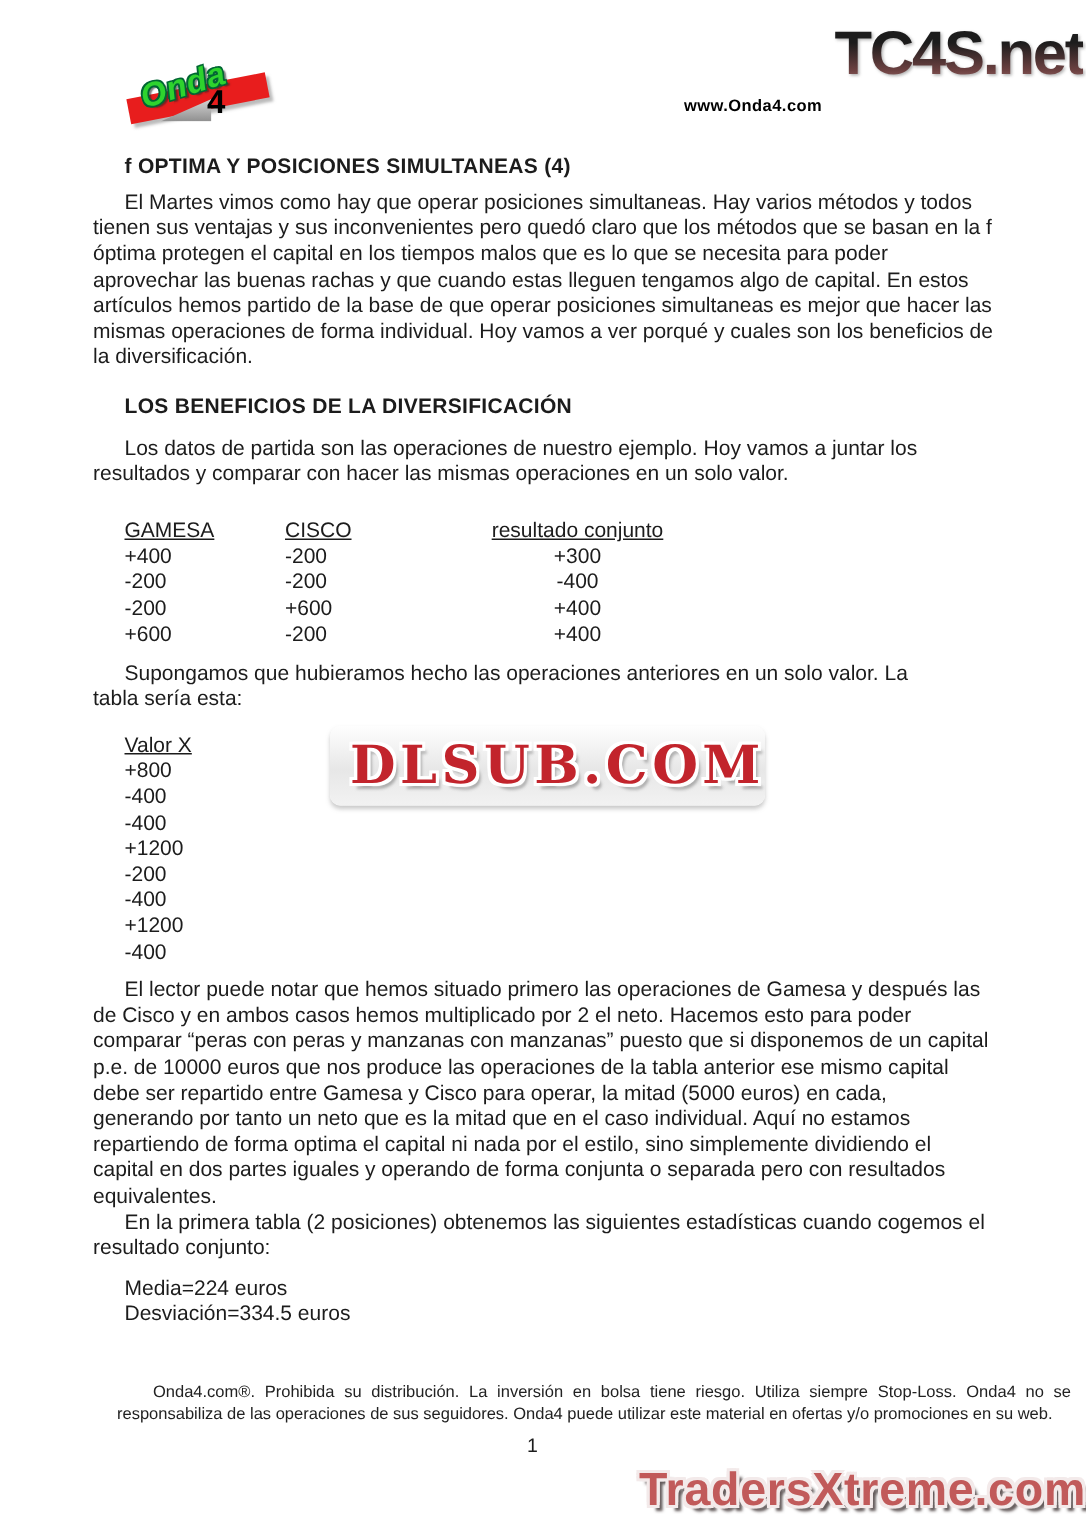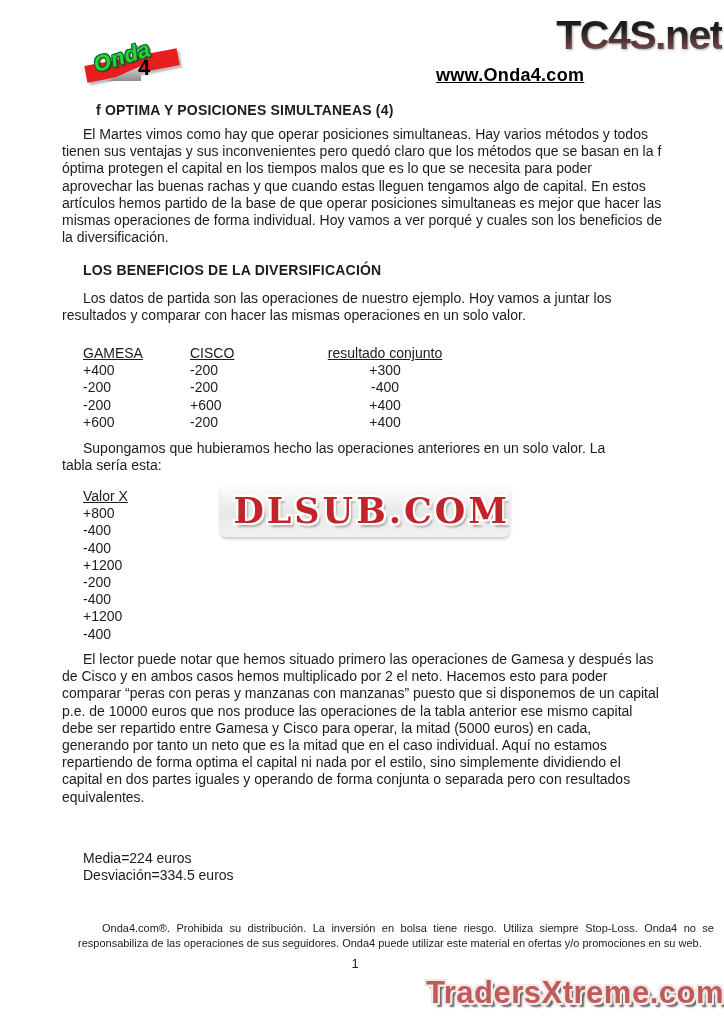--- a/index.html
+++ b/index.html
@@ -19,26 +19,25 @@
     font-weight: bold;
     font-size: 41px;
     letter-spacing: -1.5px;
     background: linear-gradient(#1c1c1c 35%, #6e4242 75%, #a88080 100%);
     -webkit-background-clip: text;
     background-clip: text;
     color: transparent;
     filter: drop-shadow(1px 1px 1px rgba(80,80,80,0.45));
   }
   .www-url {
-    left: 436px; top: 65px;
-    font-weight: bold;
-    font-size: 18px;
+    left: 456px; top: 65px;
+    font-weight: bold;
+    font-size: 11px;
     letter-spacing: 0.3px;
     color: #000;
-    text-decoration: underline;
   }
   .onda-logo { left: 85px; top: 40px; width: 94px; height: 52px; }
   .onda-banner {
     position: absolute; left: 0px; top: 17px;
     width: 94px; height: 17px;
     background: #e81d1d;
     transform: rotate(-11deg);
     box-shadow: 2px 3px 2px rgba(120,120,120,0.5);
   }
   .onda-word {
@@ -63,21 +62,21 @@
 
   
   .doc {
     font-size: 14px;
     line-height: 17.2px;
     color: #1c1c1c;
   }
   .doc p { text-indent: 21px; }
   .bold-head { font-weight: bold; font-size: 14px; letter-spacing: 0.2px; }
 
-  .title-line { left: 83px; top: 102px; margin-left: 13px; }
+  .title-line { left: 83px; top: 102px; }
   .para1 { left: 62px; top: 126px; width: 600px; }
   .head2 { left: 83px; top: 262px; }
   .para2 { left: 62px; top: 290px; width: 600px; }
 
   .ops-table { left: 83px; top: 345px; display: grid; grid-template-columns: 107px 130px 130px; }
   .ops-table .cell { height: 17.2px; }
   .ops-table .c3 { text-align: center; }
   .u { text-decoration: underline; }
 
   .para3 { left: 62px; top: 440px; width: 560px; }
@@ -196,20 +195,21 @@
     <div>+1200</div>
     <div>-400</div>
   </div>
 
   <div class="abs dlsub-box">
     <span class="dlsub-text">DLSUB.COM</span>
   </div>
 
   <div class="abs doc para45">
     <p>El lector puede notar que hemos situado primero las operaciones de Gamesa y después las de Cisco y en ambos casos hemos multiplicado por 2 el neto. Hacemos esto para poder comparar “peras con peras y manzanas con manzanas” puesto que si disponemos de un capital p.e. de 10000 euros que nos produce las operaciones de la tabla anterior ese mismo capital debe ser repartido entre Gamesa y Cisco para operar, la mitad (5000 euros) en cada, generando por tanto un neto que es la mitad que en el caso individual. Aquí no estamos repartiendo de forma optima el capital ni nada por el estilo, sino simplemente dividiendo el capital en dos partes iguales y operando de forma conjunta o separada pero con resultados equivalentes.</p>
+    <p>En la primera tabla (2 posiciones) obtenemos las siguientes estadísticas cuando cogemos el resultado conjunto:</p>
   </div>
 
   <div class="abs doc stats">
     <div>Media=224 euros</div>
     <div>Desviación=334.5 euros</div>
   </div>
 
   <div class="abs disclaimer">Onda4.com®. Prohibida su distribución. La inversión en bolsa tiene riesgo. Utiliza siempre Stop-Loss. Onda4 no se responsabiliza de las operaciones de sus seguidores. Onda4 puede utilizar este material en ofertas y/o promociones en su web.</div>
   <div class="abs page-num">1</div>
   <div class="abs traders">TradersXtreme.com</div>

